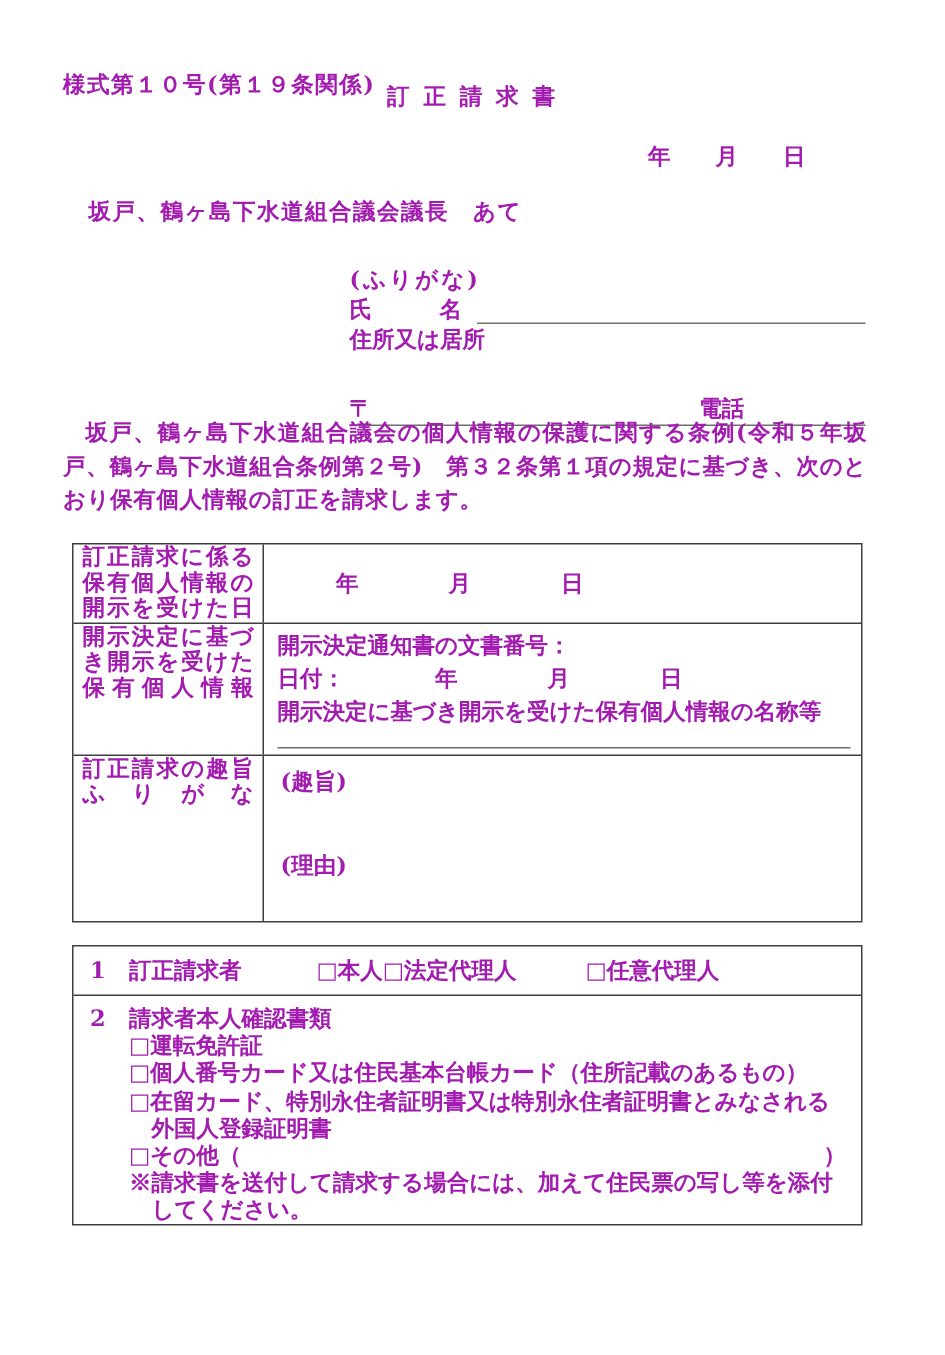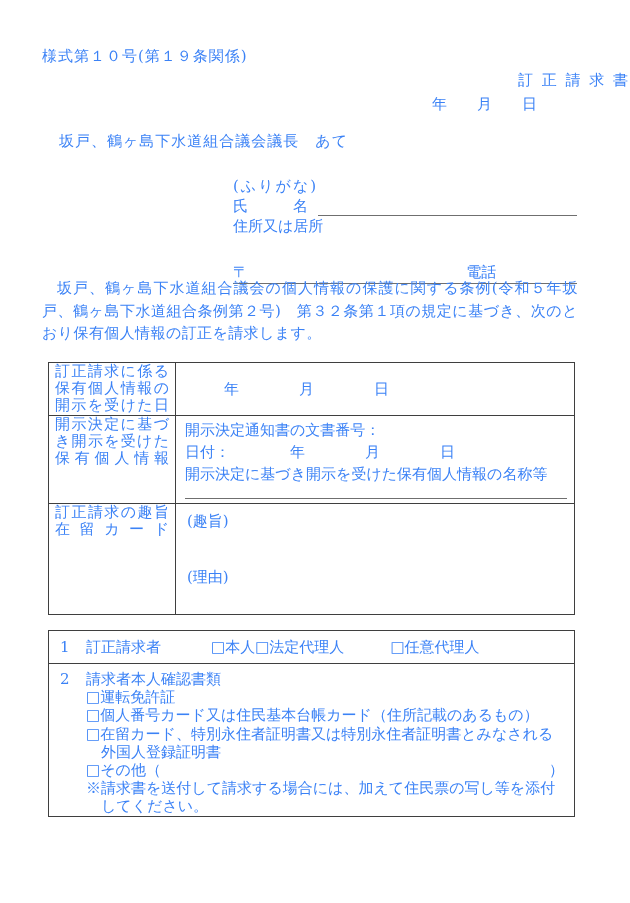--- a/index.html
+++ b/index.html
@@ -1,29 +1,30 @@
 <!DOCTYPE html>
 <html lang="ja"><head>
 <meta charset="utf-8">
 <style>
   * { margin:0; padding:0; box-sizing:border-box; }
   html,body { background:#ffffff; }
   .page {
     position:relative;
     width:630px; height:903px;
     background:#ffffff;
-    color:#3b82f6;
+    color:#a21caf;
     font-family:"DejaVu Serif","Liberation Serif",serif;
     font-size:15px;
     overflow:hidden;
+    font-weight:bold;
   }
 
   
   .form-number { position:absolute; left:42px; top:47px; letter-spacing:1px; }
-  .doc-title   { position:absolute; left:0; top:71px; width:630px; text-align:right; letter-spacing:2px; }
+  .doc-title   { position:absolute; left:0; top:55px; width:630px; text-align:center; letter-spacing:2px; }
   .date-line   { position:absolute; left:432px; top:95px; }
   .addressee   { position:absolute; left:59px; top:132px; letter-spacing:1px; }
 
   
   .applicant { position:absolute; left:233px; top:176px; width:344px; line-height:20px; }
   .furigana  { letter-spacing:2px; }
   .name-row  { display:flex; align-items:flex-end; height:20px; }
   .name-row .fill-line { flex:1; border-bottom:1px solid #6f6f6f; margin-left:10px; height:18px; }
   .address-label { height:20px; }
   .postal-row { display:flex; align-items:flex-end; border-bottom:1px solid #6f6f6f; margin-top:26px; padding-bottom:1px; }
@@ -120,21 +121,21 @@
       <div class="t1-cell c2">
         <div>開示決定通知書の文書番号：</div>
         <div>日付：　　　　年　　　　月　　　　日</div>
         <div>開示決定に基づき開示を受けた保有個人情報の名称等</div>
         <div class="cell-underline"></div>
       </div>
     </div>
     <div class="t1-row r3">
       <div class="t1-head">
         <div class="jtext">訂正請求の趣旨
-在留カード</div>
+ふりがな</div>
       </div>
       <div class="t1-cell c3">
         <div>(趣旨)</div>
         <div class="reason">(理由)</div>
       </div>
     </div>
   </div>
 
   <div class="tbl table2">
     <div class="t2-row1">

